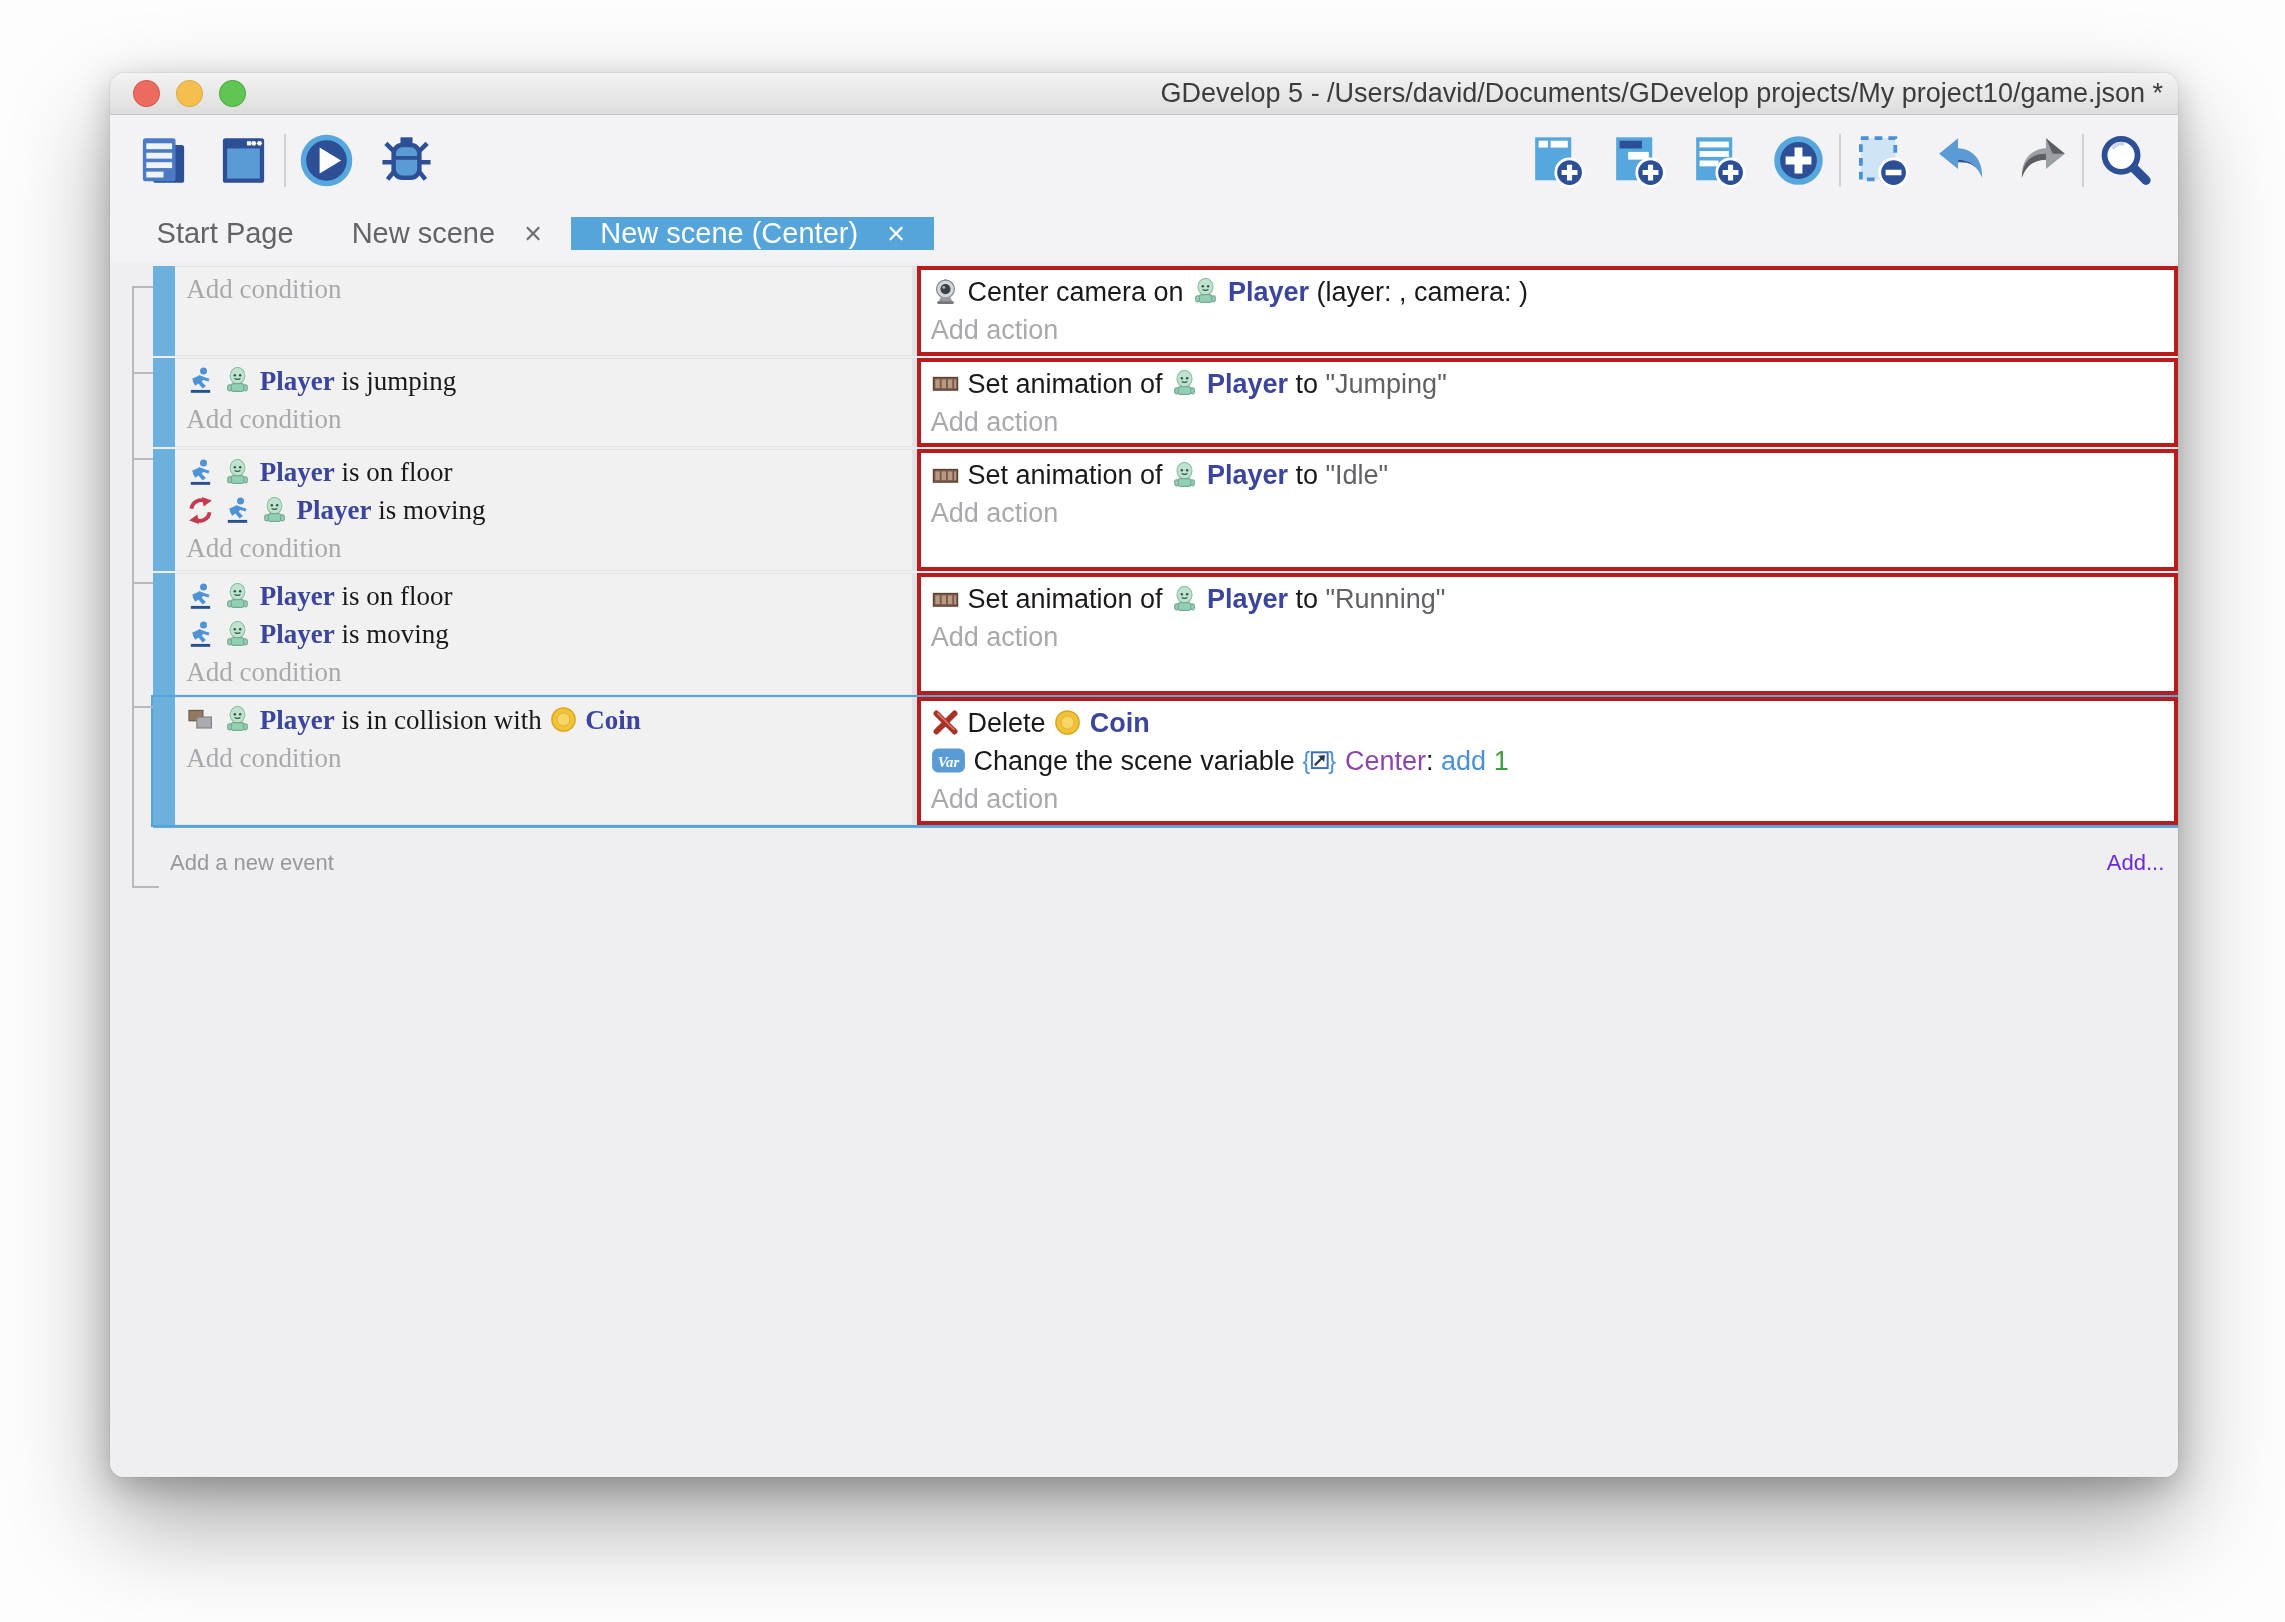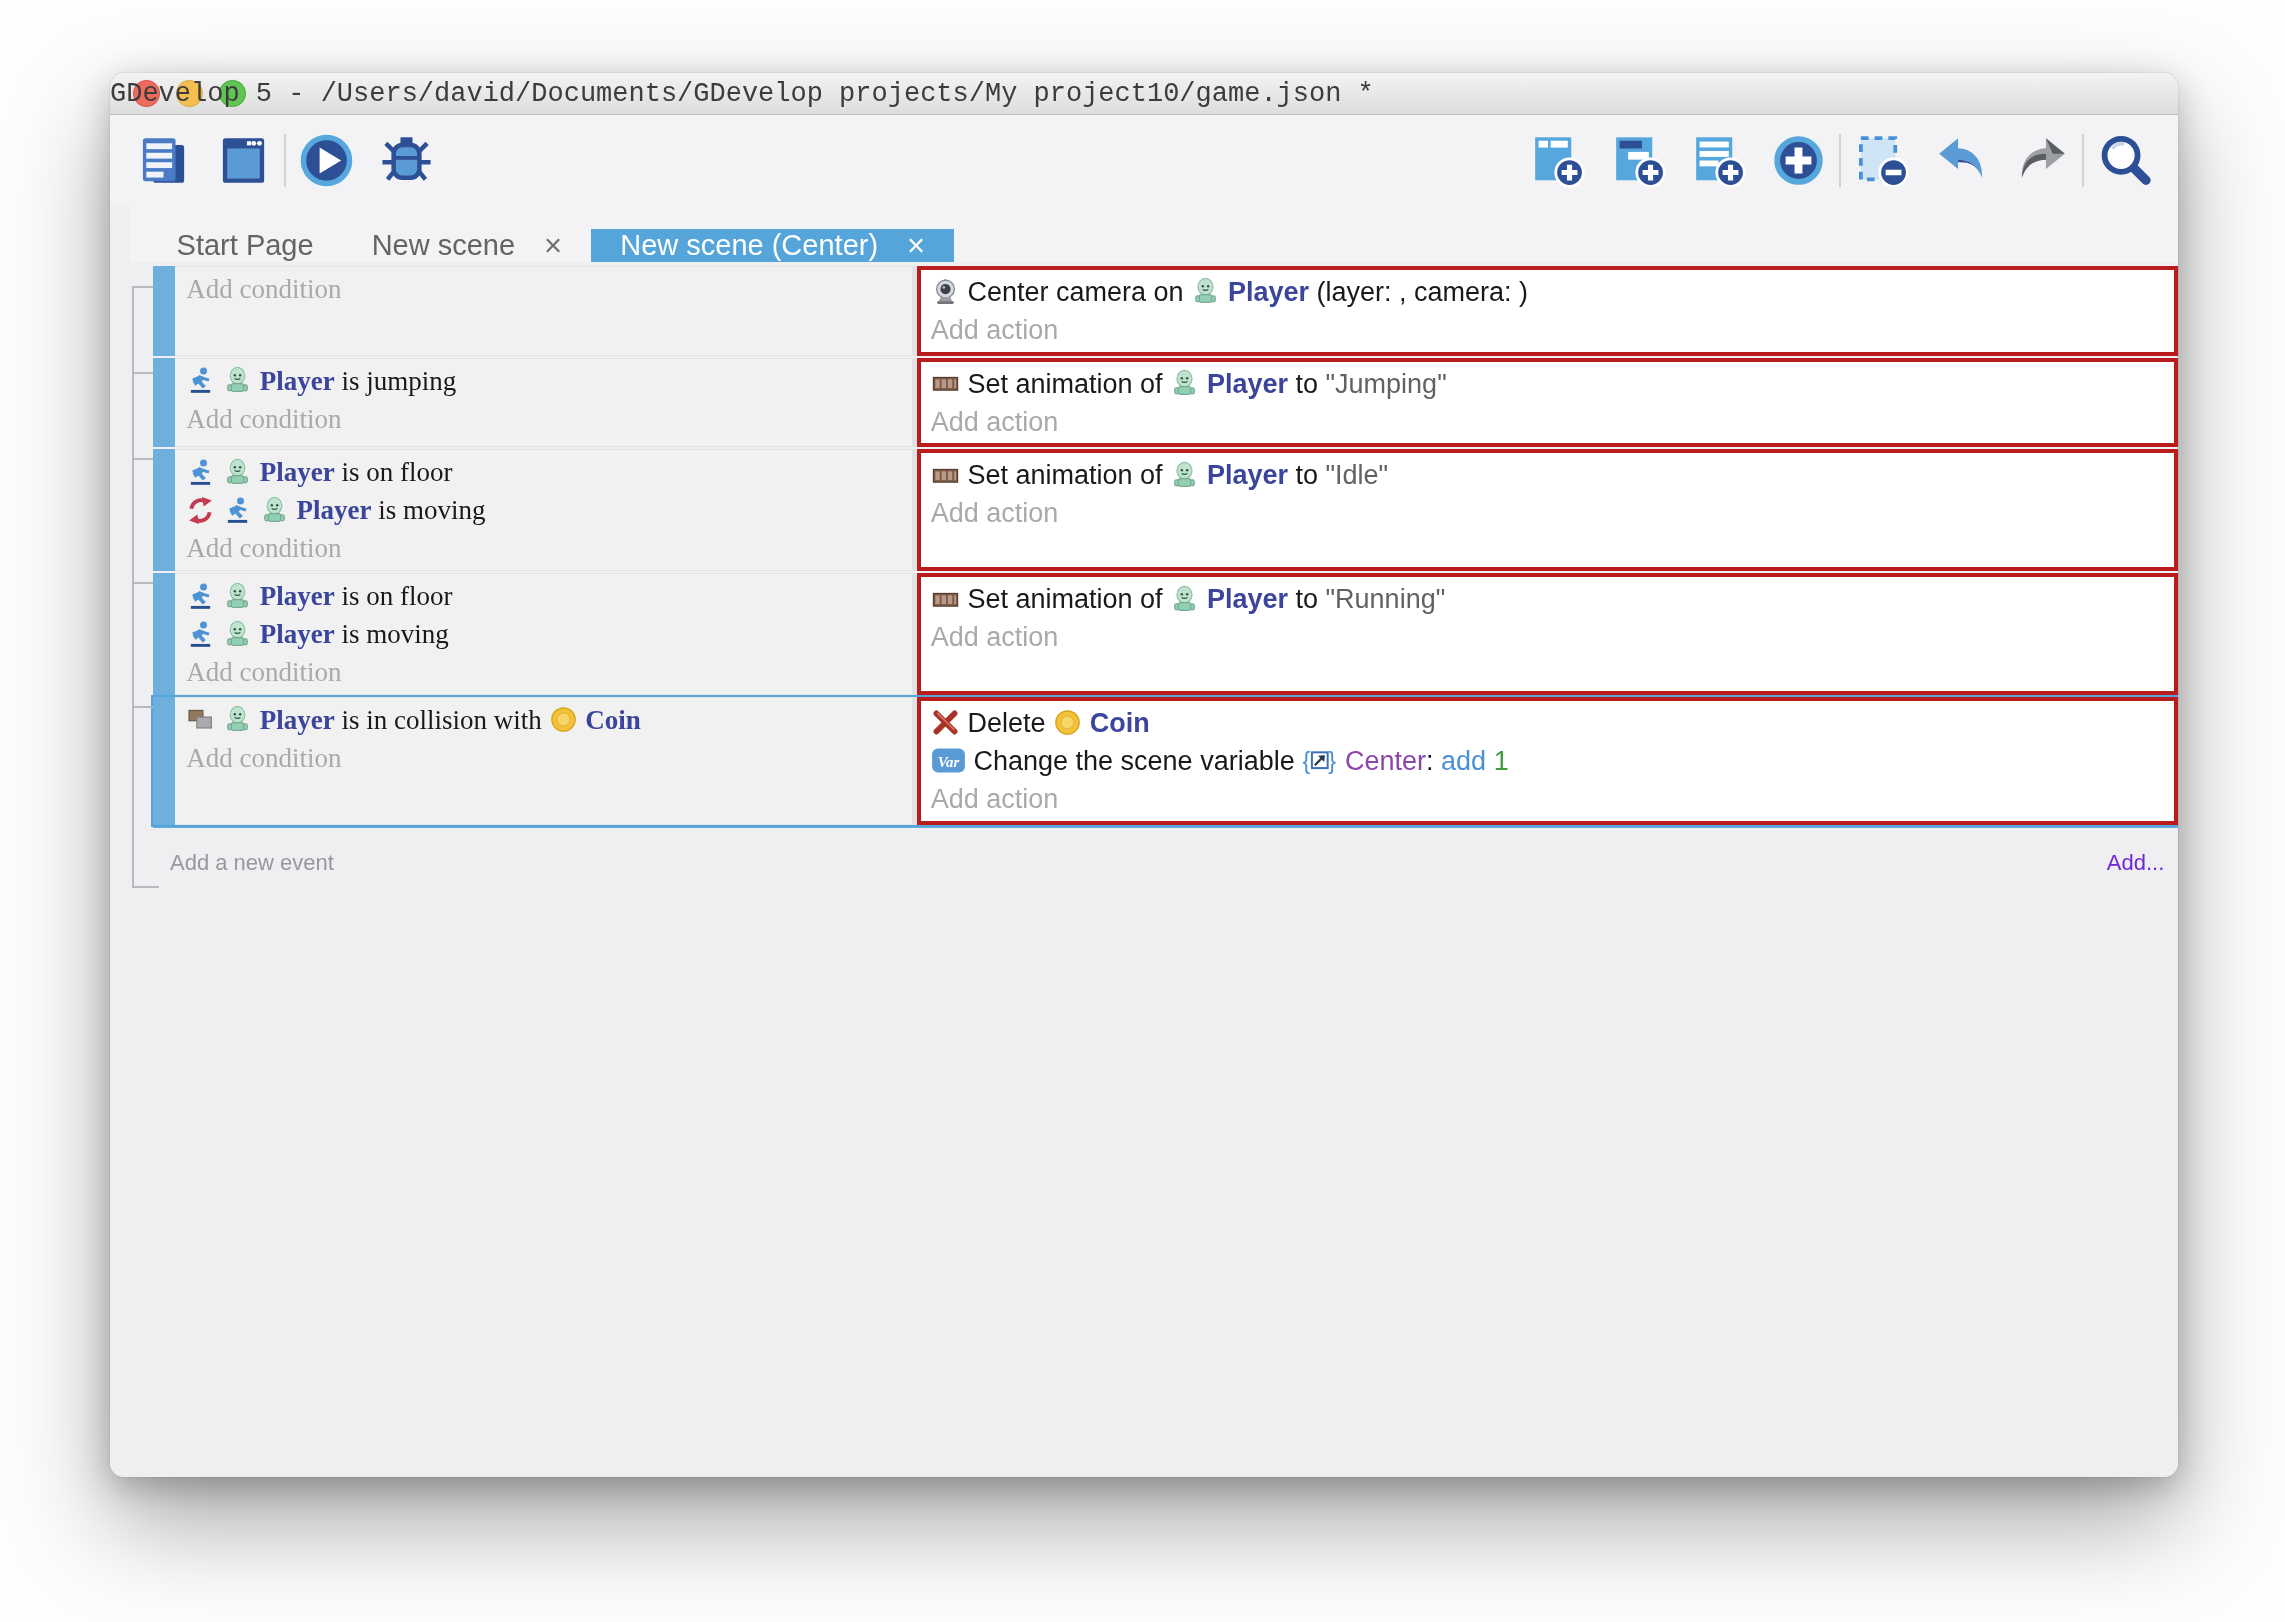--- a/index.html
+++ b/index.html
@@ -10,32 +10,32 @@
           background:#efeff1;box-shadow:0 45px 98px rgba(0,0,0,.34),0 9.8px 33px rgba(0,0,0,.22),0 0 1px rgba(0,0,0,.45);
           display:flex;flex-direction:column;}
 
   
   .titlebar{height:41px;flex:none;background:linear-gradient(#f3f3f3,#dddddd);border-bottom:1px solid #c2c2c4;position:relative;display:flex;align-items:center;}
   .lights{display:flex;gap:16.6px;margin-left:23.4px;}
   .light{width:24.4px;height:24.4px;border-radius:50%;}
   .light.red{background:#ec6a5e;border:1px solid #d55249;}
   .light.yellow{background:#f5bf4f;border:1px solid #dca63c;}
   .light.green{background:#61c554;border:1px solid #47a53c;}
-  .wtitle{position:absolute;left:0;right:8px;text-align:left;font-size:27px;color:#3c3c3e;font-family:Liberation Mono, monospace;}
+  .wtitle{position:absolute;left:0;right:15px;text-align:right;font-size:27px;color:#3c3c3e;}
 
   
   .toolbar{height:90px;flex:none;background:#f3f3f5;display:flex;align-items:center;padding:0 25px;}
   .tgroup{display:flex;align-items:center;gap:23.4px;}
   .tbtn{width:57px;height:57px;display:flex;align-items:center;justify-content:center;}
   .tbtn svg{width:55px;height:55px;}
   .tsep{width:2px;height:53px;background:#d2d2d5;margin:0 11.7px;}
   .tspacer{flex:1;}
 
   
-  .tabs{height:57px;flex:none;display:flex;align-items:flex-end;background:#f3f3f5;padding-left:17.6px;font-size:29px;margin-left:20px;}
+  .tabs{height:57px;flex:none;display:flex;align-items:center;background:#f3f3f5;padding-left:17.6px;font-size:29px;}
   .tab{display:flex;align-items:center;gap:29px;padding:0 29px;color:#646467;}
   .tab .close{font-size:31px;color:#6e6e71;line-height:1;}
   .tab.active{background:var(--accent);color:#ffffff;}
   .tab.active .close{color:#ffffff;}
 
   
   .events{flex:1;position:relative;background:#efeff1;padding-top:3.9px;overflow:hidden;}
   .event-row{display:flex;margin:0 0 2px 43px;position:relative;background:#e3e3e5;}
   .dragbar{width:21.5px;flex:none;background:var(--bar);}
   .cond{width:718px;flex:none;background:#f1f1f2;border:1px solid #e3e3e5;border-left:none;padding:2.9px 7.8px 2.9px 11.7px;margin-right:3.9px;font-family:Liberation Serif, serif;}

